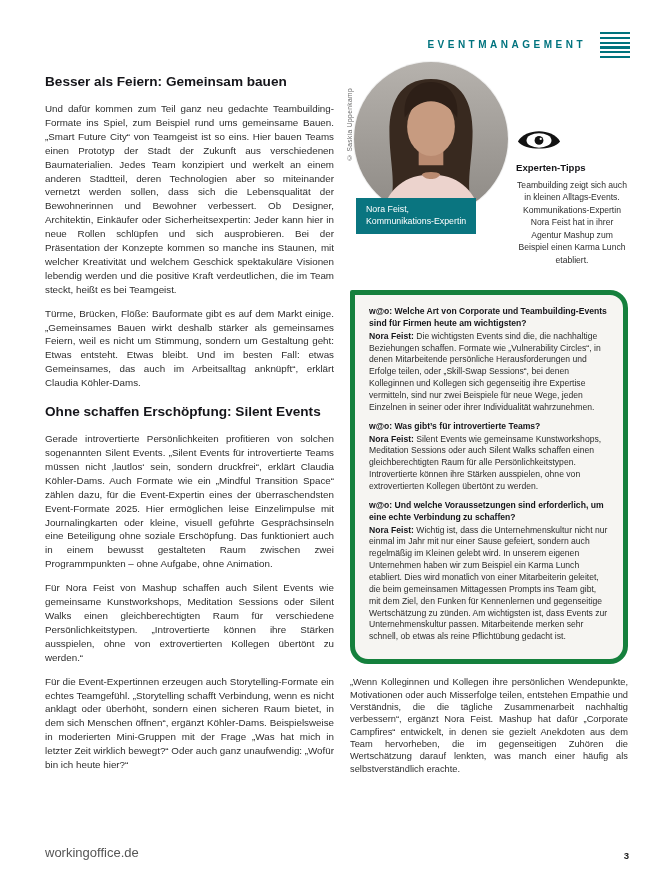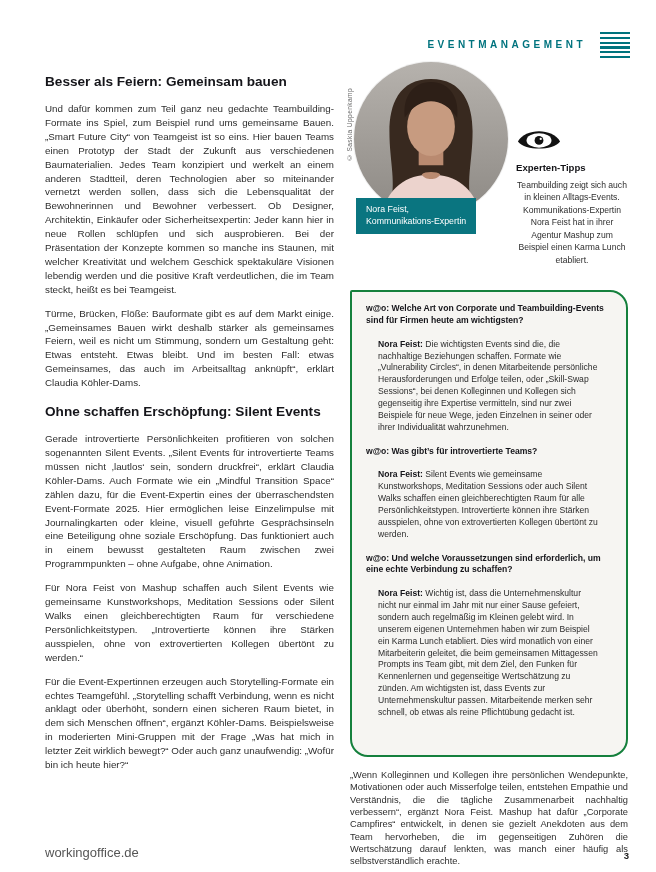--- a/index.html
+++ b/index.html
@@ -46,28 +46,28 @@
     background:#0a7580; color:#ffffff;
     font-size:8.8px; line-height:1.4; padding:5px 10px 6px;margin-left:12px;
   }
 
   .tips { position:absolute; right:0; top:68px; width:112px; }
   .eye-icon svg { display:block; width:46px; height:27px; }
   .tips-title { font-weight:700; font-size:9.6px; color:#141418; margin:9px 0 6px; }
   .tips-intro { font-size:8.6px; line-height:1.45; color:#2e2e2e;text-align:center; }
 
   .qa-box {
-    background:#f6f5f2; border:2px solid #15803d;
+    background:#f6f5f2; border:5px solid #15803d;
     border-radius:18px; border-top-left-radius:2px;
-    padding:11px 14px 24px;
+    padding:11px 14px 16px;
     font-size:8.6px; line-height:1.38; color:#2c2c2c;
   }
   .qa-q { font-weight:700; color:#15151a; margin:7px 0 1px; }
   .qa-q.first { margin-top:0; }
-  .qa-a { margin:12px; }
+  .qa-a { margin:0; }
   .qa-a strong { color:#15151a; }
 
   .closing {
     margin-top:12px; font-size:9.3px; line-height:1.33;
     text-align:justify; hyphens:auto; color:#2e2e2e;
   }
 
   
   .footer-site { position:absolute; left:45px; bottom:12px; font-size:13px; color:#555; }
   .page-number { position:absolute; right:27px; bottom:11px; font-size:9.6px; font-weight:700; color:#1d1d1d; }

